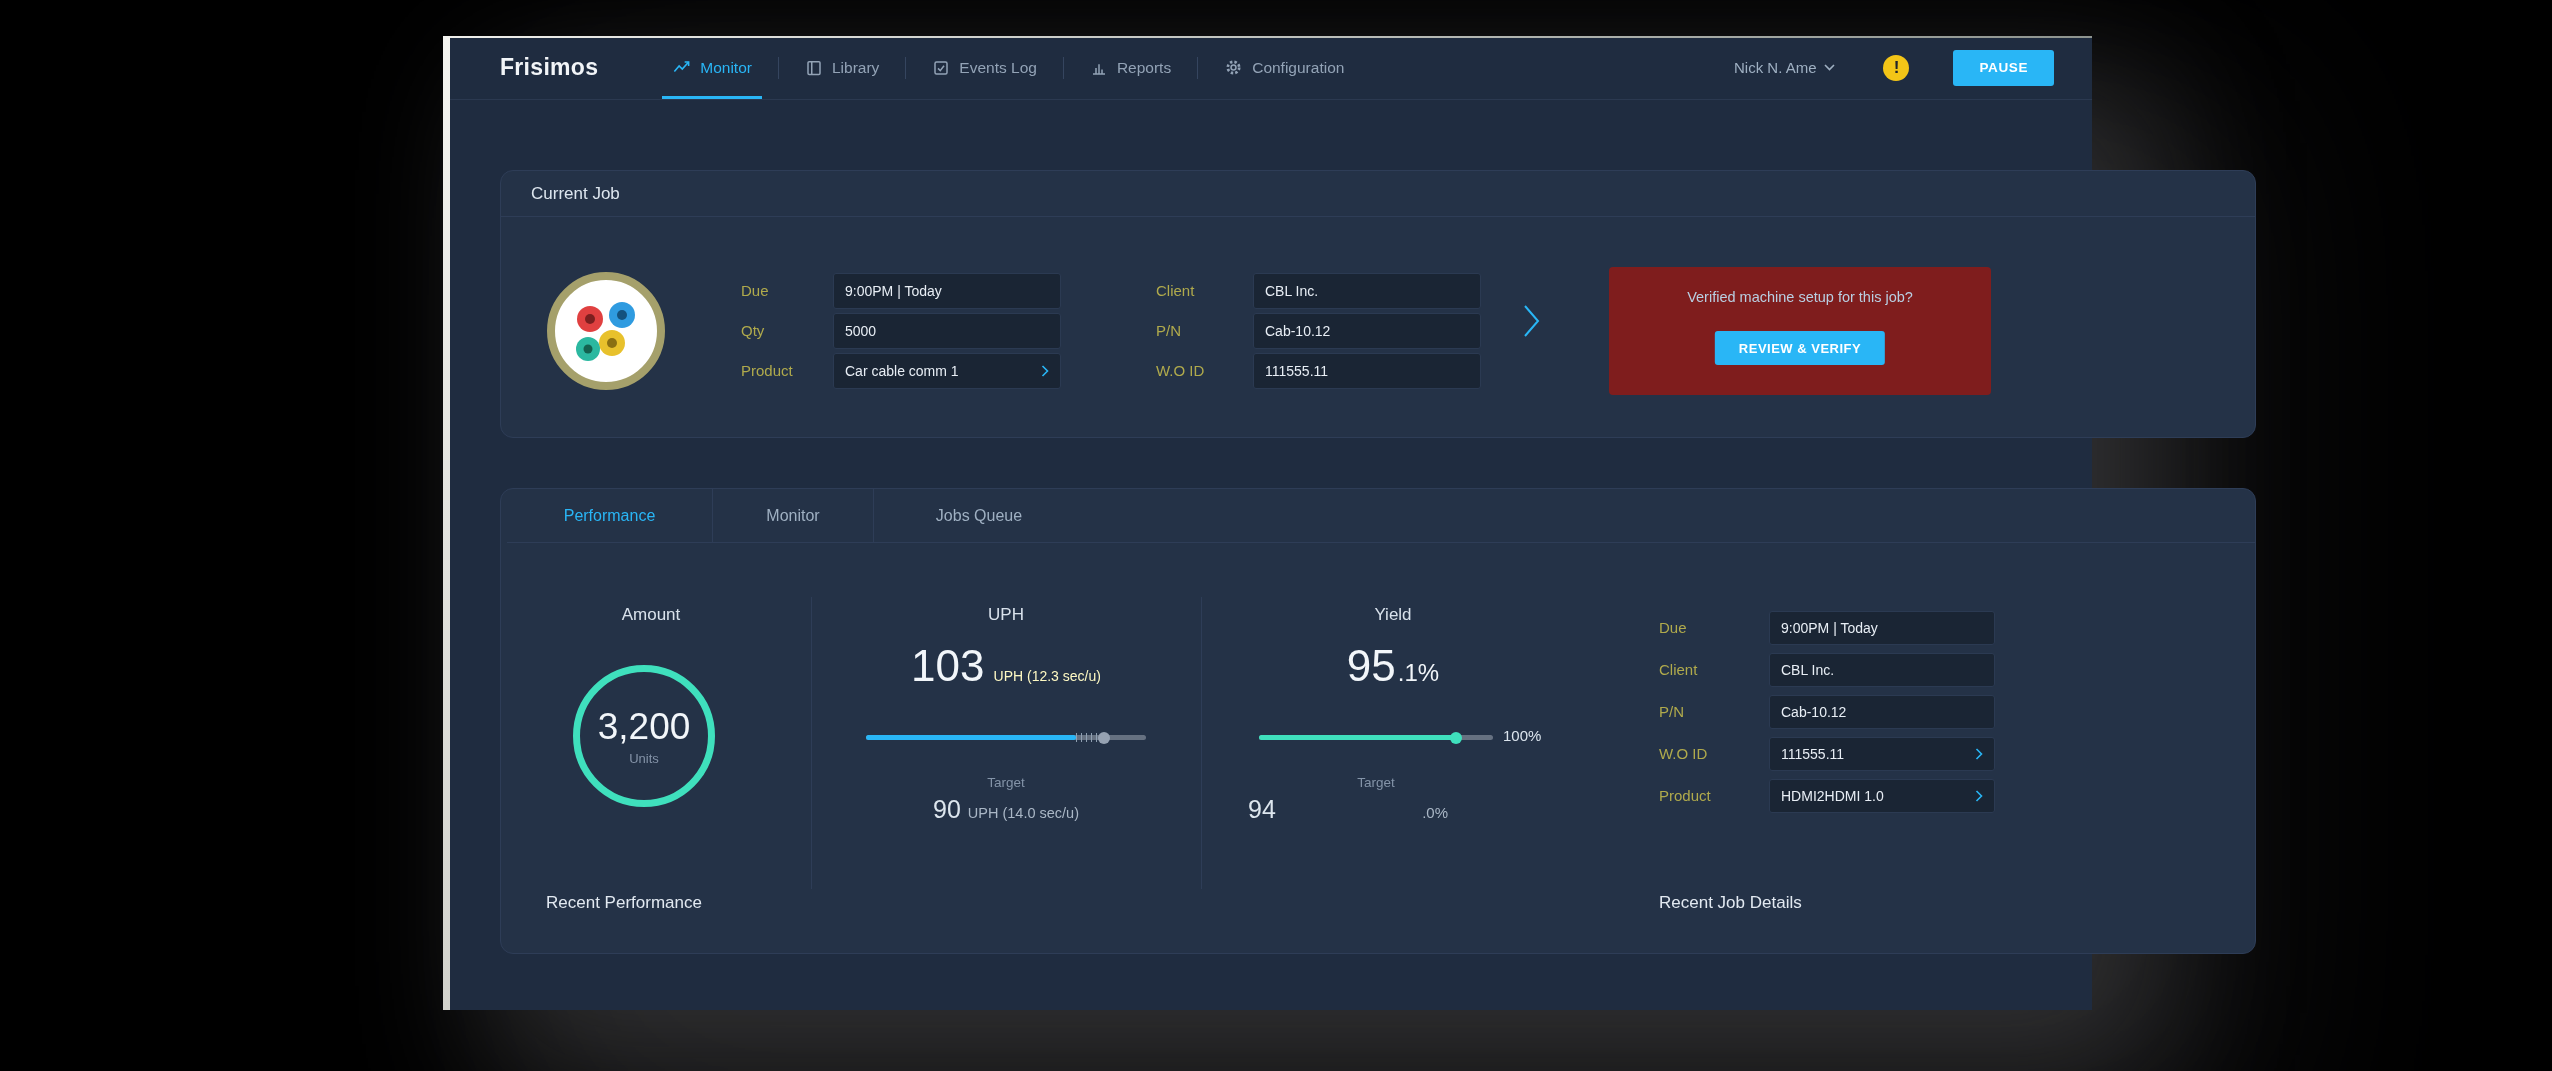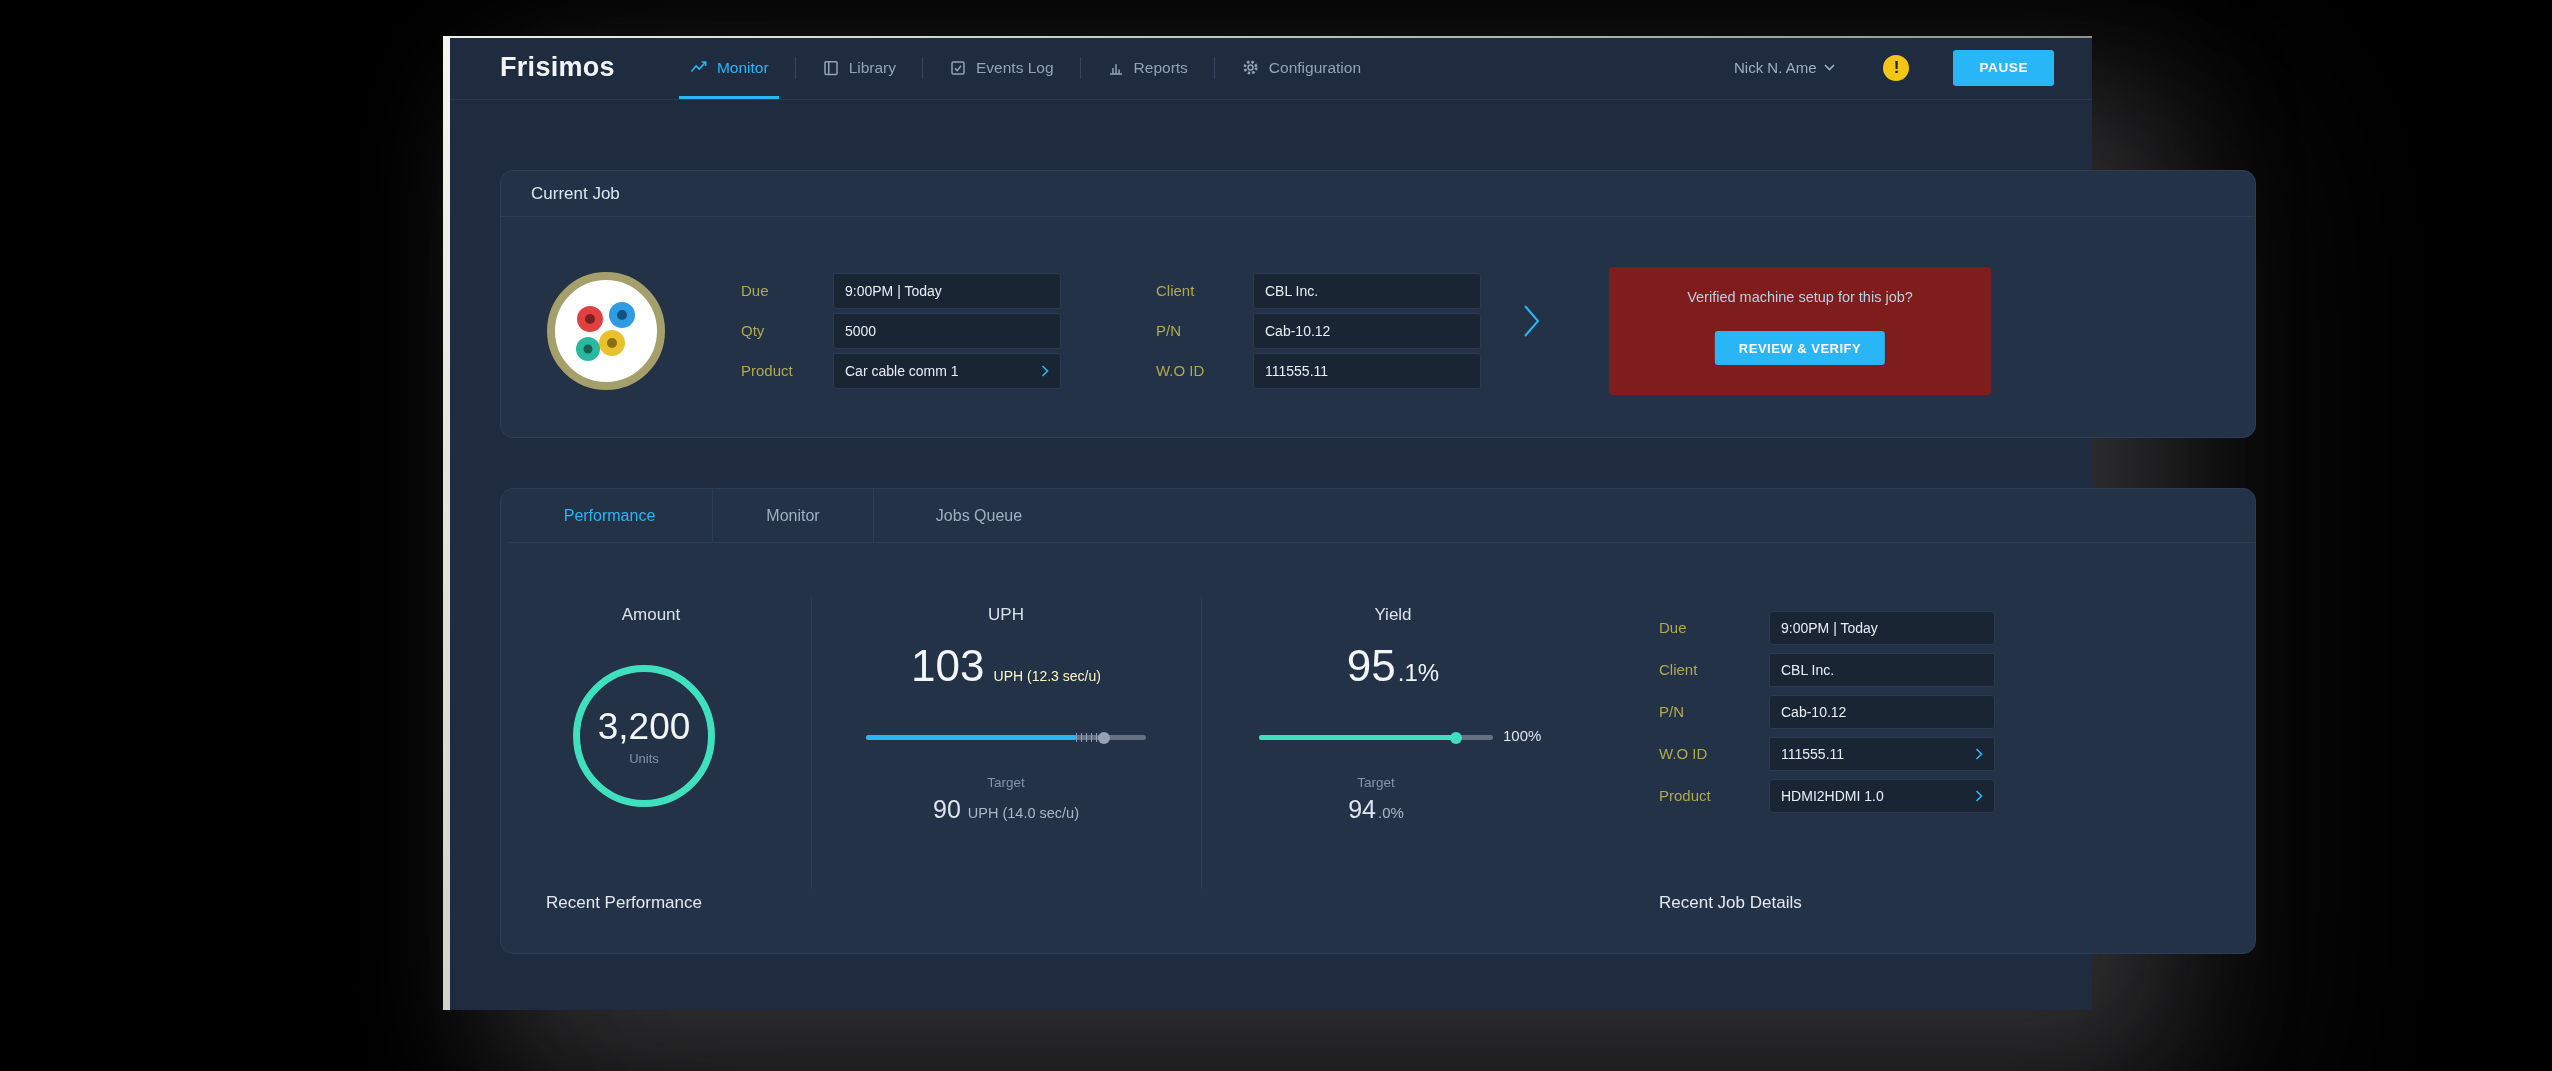--- a/index.html
+++ b/index.html
@@ -11,21 +11,21 @@
     box-shadow: 55px 55px 130px 12px rgba(128,128,132,.30), 140px 90px 200px 40px rgba(95,95,100,.16);
   }
   .edge-left { position:absolute; left:0; top:0; width:7px; height:100%;
     background:linear-gradient(180deg,#f4f4f0,#d2d2cc); z-index:20; }
   .edge-top { position:absolute; left:0; top:0; width:100%; height:2px;
     background:linear-gradient(90deg,#f0f0ec,#8e948f); z-index:20; }
 
   
   .nav { position:absolute; top:0; left:0; right:0; height:64px;
     border-bottom:1px solid #2b3950; display:flex; align-items:center; }
-  .logo { margin-left:57px; font-size:27px; font-weight:bold; color:#f2f5f8; letter-spacing:.3px; }
+  .logo { margin-left:57px; font-size:23px; font-weight:bold; color:#f2f5f8; letter-spacing:.3px; }
   .nav-items { display:flex; align-items:center; height:100%; margin-left:48px; }
   .nav-item { position:relative; display:flex; align-items:center; gap:9px; height:100%;
     padding:0 26px; color:#93a3b6; font-size:15.5px; cursor:pointer; }
   .nav-item.active { color:#29b6f6; }
   .nav-item.active::after { content:""; position:absolute; left:16px; right:16px; bottom:0;
     height:3px; background:#29b6f6; }
   .nav-sep { width:1px; height:22px; background:#35455f; }
   .nicon svg { display:block; }
   .nav-right { margin-left:auto; margin-right:38px; display:flex; align-items:center; }
   .user { display:flex; align-items:center; gap:8px; color:#9fb0c2; font-size:15px; cursor:pointer; }
@@ -109,21 +109,21 @@
   .h-gray { background:#96a2b2; }
   .h-teal { background:#3fe0bd; }
   .s-endlabel { position:absolute; left:1002px; top:238px; width:70px;
     color:#dce5ee; font-size:15px; }
 
   .tgt-label { position:absolute; text-align:center; color:#8494a8; font-size:13.5px; }
   .g-uph { left:395px; width:220px; top:286px; }
   .g-yield { left:775px; width:200px; top:286px; }
   .tgt-line { position:absolute; display:flex; align-items:baseline; justify-content:center; }
   .gv-uph { left:365px; width:280px; top:306px; }
-  .gv-yield { left:775px; width:200px; top:306px; }
+  .gv-yield { left:747px; width:200px; top:306px;justify-content:space-between; }
   .t-big { color:#dde6ee; font-size:25px; }
   .t-suffix { color:#aab7c6; font-size:14.5px; margin-left:7px; }
   .t-suffix-pct { color:#aab7c6; font-size:15px; margin-left:2px; }
 
   
   .dlabel { position:absolute; left:1158px; width:100px; height:34px; line-height:34px;
     color:#b0aa4c; font-size:15px; }
   .dinput { position:absolute; left:1268px; width:226px; height:34px; background:#1a2534;
     border:1px solid #2b3a52; border-radius:3px; display:flex; align-items:center;
     padding:0 11px; color:#e8eef5; font-size:14px; cursor:pointer; }

